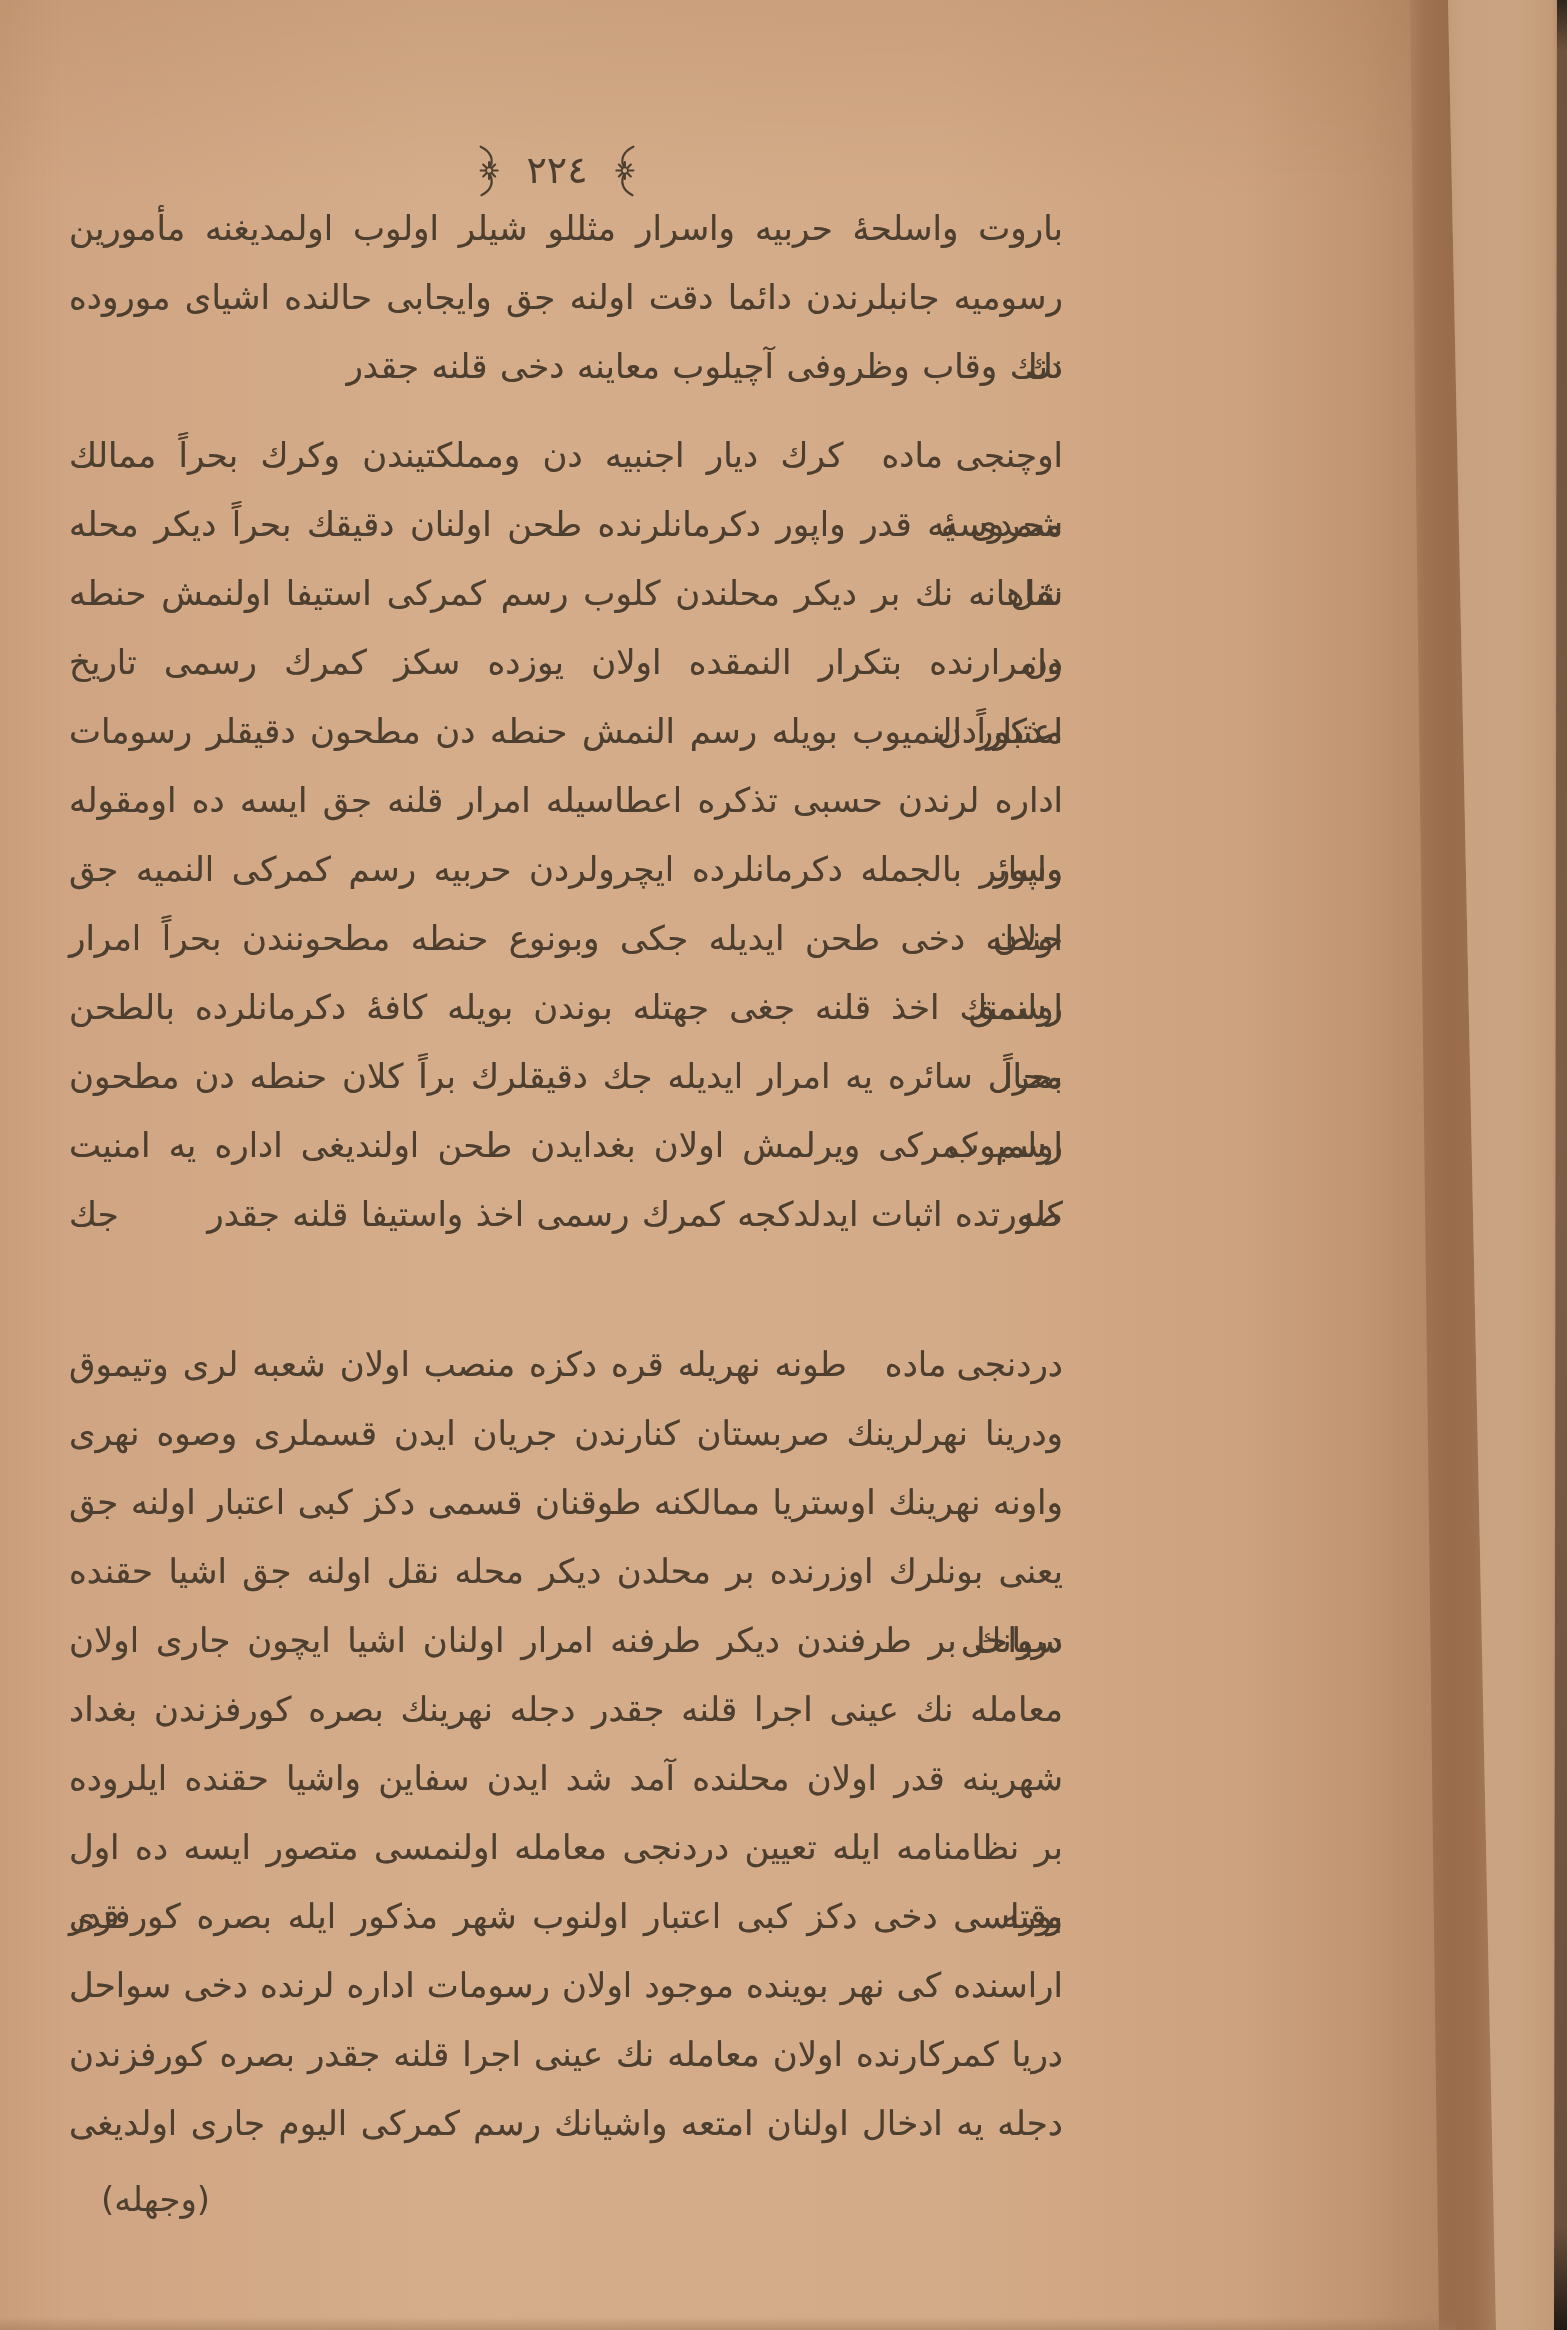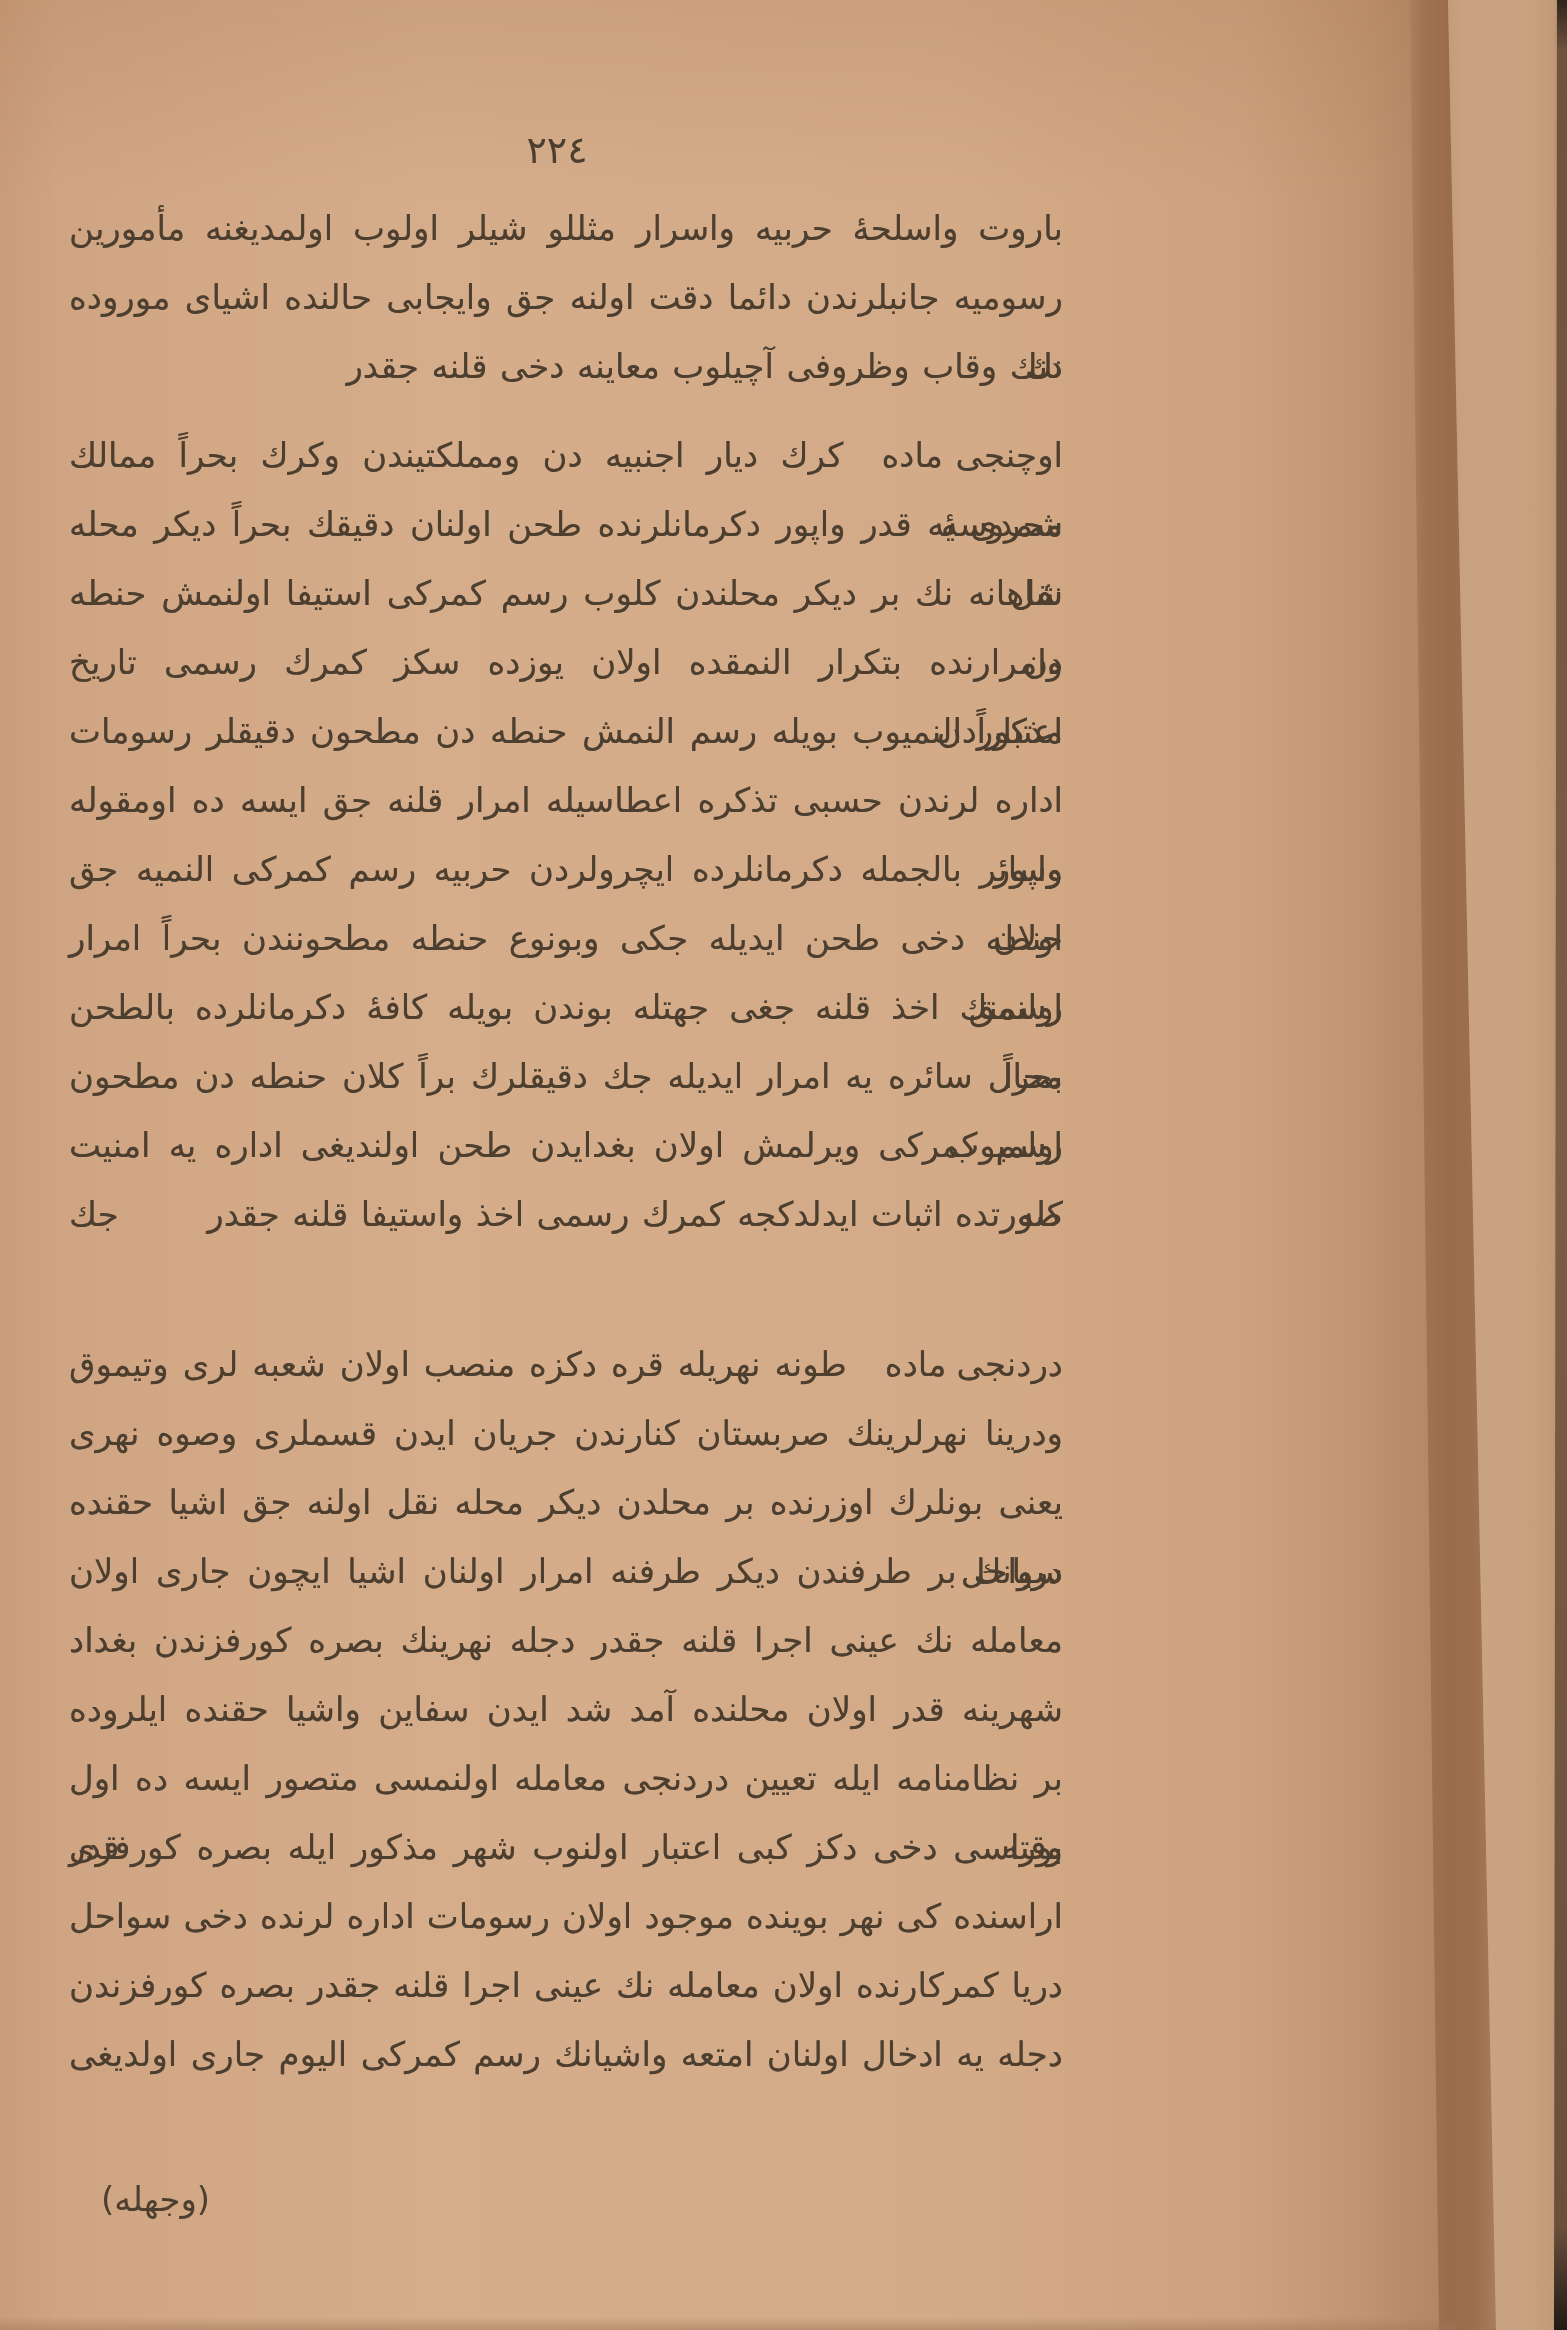--- a/index.html
+++ b/index.html
@@ -23,22 +23,22 @@
     .right-edge {
       clip-path: polygon(1557px 0px, 1568px 0px, 1568px 2330px, 1554px 2330px);
       background: linear-gradient(to bottom, #2f251c 0px, #6e523d 51px, #7d5d45 1114px, #6a4f3b 2227px, #1f1914 2330px);
     }
     .bottom-edge {
       top: 2317px; height: 13.7px; width: 1456px;
       background: linear-gradient(to bottom, rgba(160,120,88,0) 0px, rgba(160,120,88,0.55) 13.7px);
     }
 
     .page-number-row {
-      position: absolute; left: 473px; top: 123px; width: 168px; height: 55px;
-      display: flex; align-items: center; justify-content: space-between; flex-direction: column;
+      position: absolute; left: 473px; top: 143px; width: 168px; height: 55px;
+      display: flex; align-items: center; justify-content: space-between;
     }
     .ornament { width: 34px; height: 55px; display: block; }
     .ornament.right { transform: scaleX(-1); }
     .page-number {
       direction: ltr; font-size: 38px; line-height: 55px; color: #4d3f30;
       font-family: "DejaVu Sans", sans-serif;
     }
 
     .text-block {
       position: absolute; left: 69px; width: 994px; direction: rtl;
@@ -108,20 +108,21 @@
   <div class="line">حنطه دخی طحن ایدیله جکی وبونوع حنطه مطحونندن بحراً امرار اولنمق</div>
   <div class="line">رسمنك اخذ قلنه جغی جهتله بوندن بویله کافهٔ دکرمانلرده بالطحن بحراً</div>
   <div class="line">محال سائره یه امرار ایدیله جك دقیقلرك براً کلان حنطه دن مطحون اولمیوب</div>
   <div class="line">رسم کمرکی ویرلمش اولان بغدایدن طحن اولندیغی اداره یه امنیت کله جك</div>
   <div class="line last">صورتده اثبات ایدلدکجه کمرك رسمی اخذ واستیفا قلنه جقدر</div>
 </div>
 
 <div class="text-block p3">
   <div class="line"><span class="label">دردنجی ماده</span><span>طونه نهریله قره دکزه منصب اولان شعبه لری وتیموق</span></div>
   <div class="line">ودرینا نهرلرینك صربستان کنارندن جریان ایدن قسملری وصوه نهری</div>
+  <div class="line">واونه نهرینك اوستریا ممالکنه طوقنان قسمی دکز کبی اعتبار اولنه جق</div>
   <div class="line">یعنی بونلرك اوزرنده بر محلدن دیکر محله نقل اولنه جق اشیا حقنده سواحل</div>
   <div class="line">دریانك بر طرفندن دیکر طرفنه امرار اولنان اشیا ایچون جاری اولان</div>
   <div class="line">معامله نك عینی اجرا قلنه جقدر دجله نهرینك بصره کورفزندن بغداد</div>
   <div class="line">شهرینه قدر اولان محلنده آمد شد ایدن سفاین واشیا حقنده ایلروده</div>
   <div class="line">بر نظامنامه ایله تعیین دردنجی معامله اولنمسی متصور ایسه ده اول وقته قدر</div>
   <div class="line">بوراسی دخی دکز کبی اعتبار اولنوب شهر مذکور ایله بصره کورفزی</div>
   <div class="line">اراسنده کی نهر بوینده موجود اولان رسومات اداره لرنده دخی سواحل</div>
   <div class="line">دریا کمرکارنده اولان معامله نك عینی اجرا قلنه جقدر بصره کورفزندن</div>
   <div class="line">دجله یه ادخال اولنان امتعه واشیانك رسم کمرکی الیوم جاری اولدیغی</div>
 </div>

